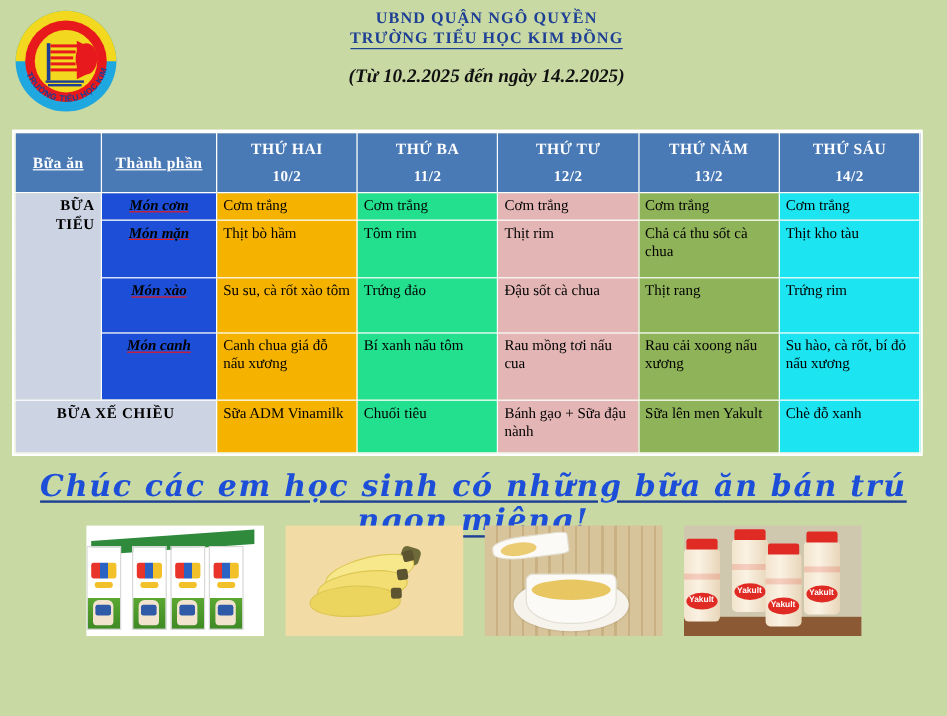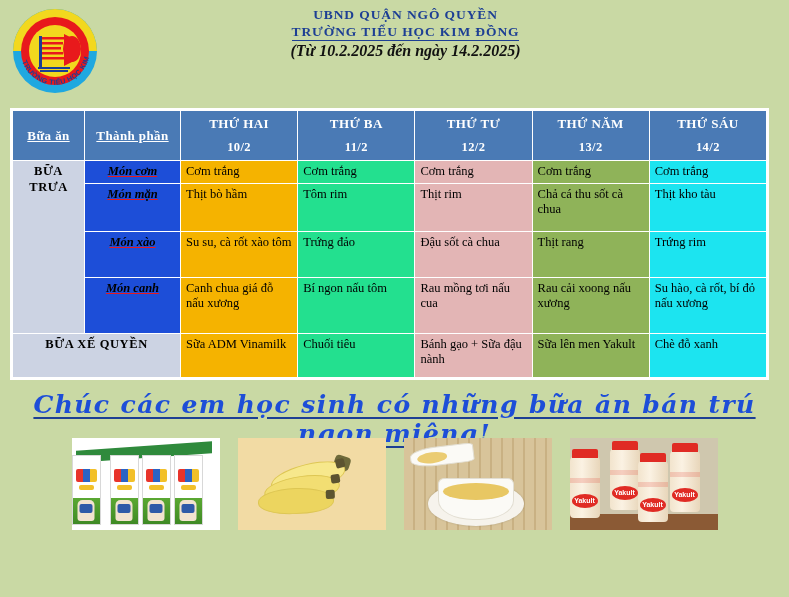--- a/index.html
+++ b/index.html
@@ -54,21 +54,21 @@
     margin-top: 4px;
     font-size: 23px;
     font-weight: bold;
     color: #e8191c;
     letter-spacing: 0.3px;
     text-shadow: 1.5px 1.5px 0 #2b3f9e, -0.5px -0.5px 0 #2b3f9e;
     font-family: "Liberation Serif", "DejaVu Serif", serif;
     line-height: 27px;
   }
   .date-range {
-    margin-top: 2px;
+    margin-top: 15px;
     font-size: 16px;
     font-weight: bold;
     font-style: italic;
     color: #111111;
     font-family: "Liberation Serif", "DejaVu Serif", serif;
   }
 
   
   .table-wrap {
     margin: 4px 20px 0 10px;
@@ -100,21 +100,21 @@
   }
   th.hdr-small {
     font-size: 12.5px;
     text-decoration: underline;
   }
   .day-name { display: block; text-align: center; }
   .day-date { display: block; margin-top: 9px; font-size: 12.5px; }
 
   td.meal-label {
     background: #ccd3e3;
-    text-align: center;
+    text-align: right;
     vertical-align: middle;
     font-weight: bold;
     font-size: 13.5px;
     letter-spacing: 0.5px;
     line-height: 26px;
   }
   td.comp-label {
     background: #1d4ed8;
     color: #e8191c;
     font-style: italic;
@@ -402,21 +402,21 @@
         <span class="day-date">14/2</span>
       </th>
     </tr>
   </thead>
 
   <tbody>
 
     <tr class="row-com">
       <td class="meal-label" rowspan="4">
         <span>BỮA</span><br>
-        <span>TRƯA</span>
+        <span>TIỂU</span>
       </td>
       <td class="comp-label">Món cơm</td>
       <td class="cell c-mon">Cơm trắng</td>
       <td class="cell c-tue">Cơm trắng</td>
       <td class="cell c-wed">Cơm trắng</td>
       <td class="cell c-thu">Cơm trắng</td>
       <td class="cell c-fri">Cơm trắng</td>
     </tr>
 
     <tr class="row-man">
@@ -433,28 +433,28 @@
       <td class="cell c-mon">Su su, cà rốt xào tôm</td>
       <td class="cell c-tue">Trứng đảo</td>
       <td class="cell c-wed">Đậu sốt cà chua</td>
       <td class="cell c-thu">Thịt rang</td>
       <td class="cell c-fri">Trứng rim</td>
     </tr>
 
     <tr class="row-canh">
       <td class="comp-label">Món canh</td>
       <td class="cell c-mon">Canh chua giá đỗ nấu xương</td>
-      <td class="cell c-tue">Bí ngon nấu tôm</td>
+      <td class="cell c-tue">Bí xanh nấu tôm</td>
       <td class="cell c-wed">Rau mồng tơi nấu cua</td>
       <td class="cell c-thu">Rau cải xoong nấu xương</td>
       <td class="cell c-fri">Su hào, cà rốt, bí đỏ nấu xương</td>
     </tr>
 
     <tr class="row-snack">
-      <td class="snack-label" colspan="2">BỮA XẾ QUYỀN</td>
+      <td class="snack-label" colspan="2">BỮA XẾ CHIỀU</td>
       <td class="cell c-mon">Sữa ADM Vinamilk</td>
       <td class="cell c-tue">Chuối tiêu</td>
       <td class="cell c-wed">Bánh gạo + Sữa đậu nành</td>
       <td class="cell c-thu">Sữa lên men Yakult</td>
       <td class="cell c-fri">Chè đỗ xanh</td>
     </tr>
   </tbody>
 </table>
 </div>
 

